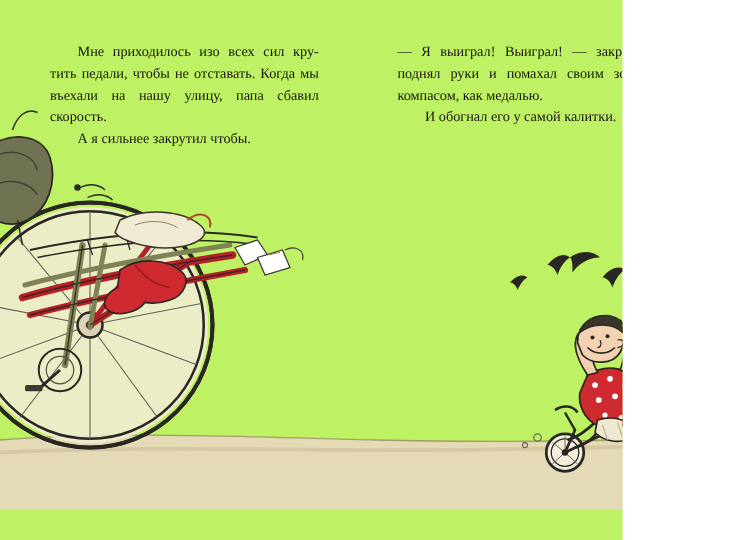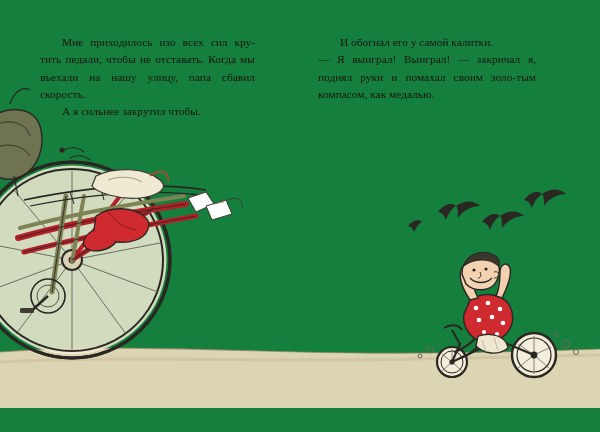--- a/index.html
+++ b/index.html
@@ -2,24 +2,24 @@
 <html><head>
 <meta charset="utf-8">
 <style>
   html, body {
     margin: 0;
     padding: 0;
     background: #ffffff;
   }
   .page {
     position: relative;
-    width: 600px;
+    width: 498px;
     height: 432px;
     overflow: hidden;
-    background: #15803d;
+    background: #bef264;
     font-family: "Liberation Serif", serif;
   }
 
   
   .art {
     position: absolute;
     inset: 0;
     pointer-events: none;
   }
 
@@ -267,17 +267,17 @@
 
     </g>
   </svg>
 
   <div class="col col-left">
     <p class="para">Мне приходилось изо всех сил кру-тить педали, чтобы не отставать. Когда мы въехали на нашу улицу, папа сбавил скорость.</p>
     <p class="para">А я сильнее закрутил чтобы.</p>
   </div>
 
   <div class="col col-right">
+    <p class="para noindent">— Я выиграл! Выиграл! — закричал я, поднял руки и помахал своим золо-тым компасом, как медалью.</p>
     <p class="para">И обогнал его у самой калитки.</p>
-    <p class="para noindent">— Я выиграл! Выиграл! — закричал я, поднял руки и помахал своим золо-тым компасом, как медалью.</p>
   </div>
 
 </div>
 
 </body></html>

